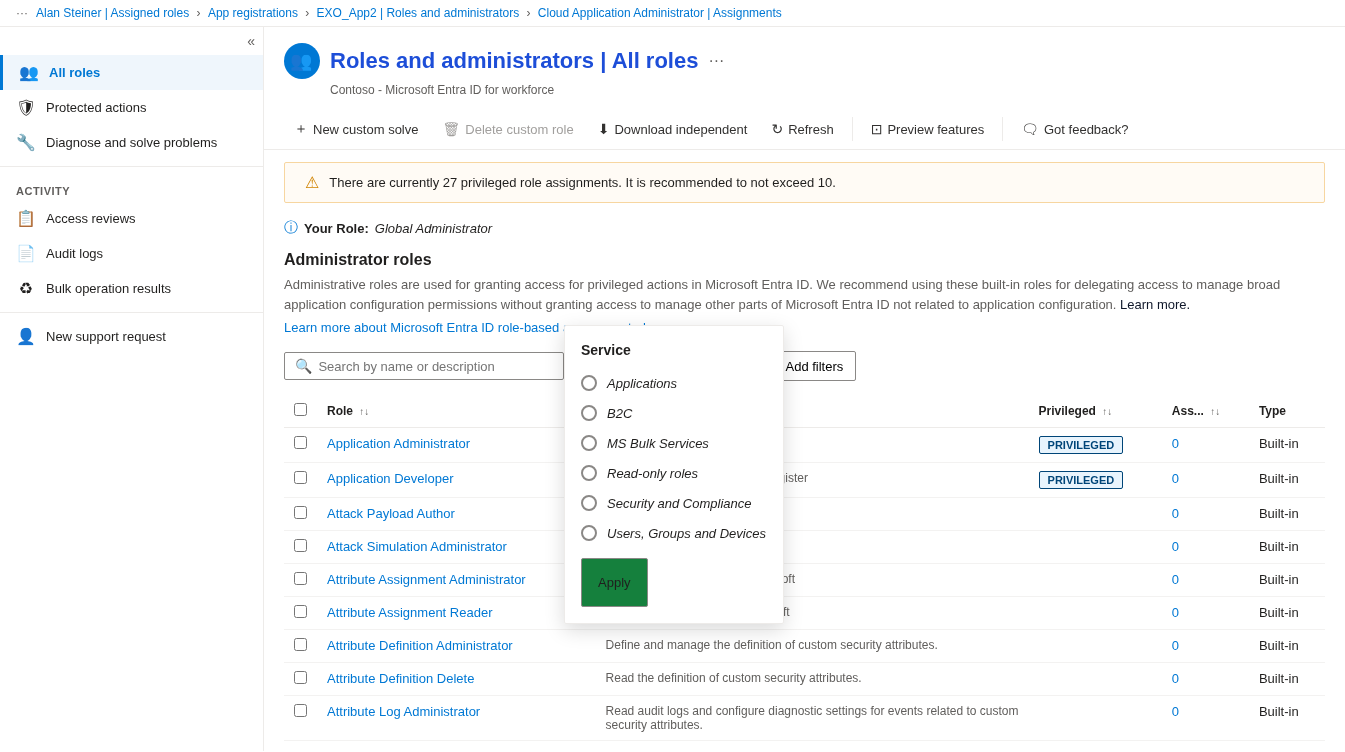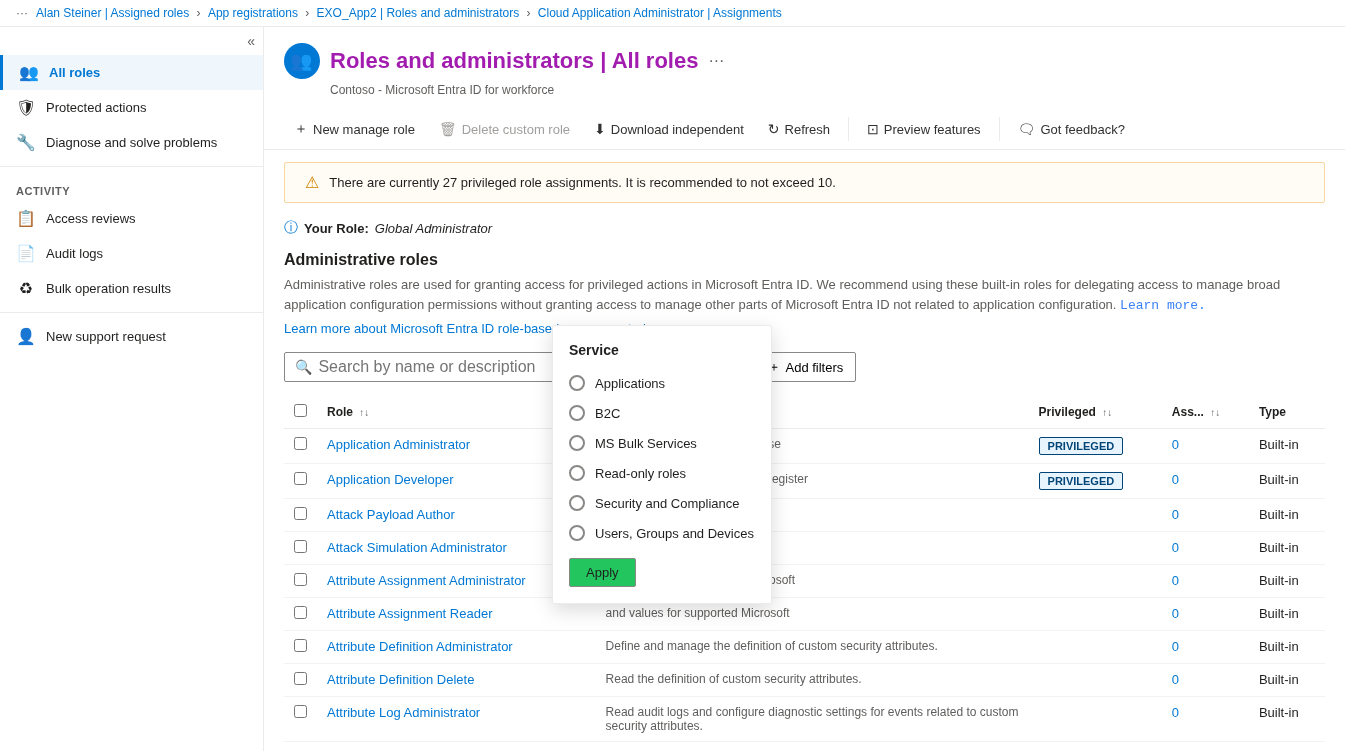--- a/index.html
+++ b/index.html
@@ -33,21 +33,21 @@
     .sidebar-section-label { font-size: 11px; font-weight: 600; color: #605e5c; padding: 12px 16px 4px; text-transform: uppercase; letter-spacing: 0.5px; }
     .sidebar-divider { border: none; border-top: 1px solid #edebe9; margin: 6px 0; }
 
     
     .content { flex: 1; display: flex; flex-direction: column; overflow: hidden; }
 
     
     .page-header { padding: 16px 20px 0; }
     .page-title-row { display: flex; align-items: center; gap: 10px; margin-bottom: 4px; }
     .page-avatar { width: 36px; height: 36px; background: #0078d4; border-radius: 50%; display: flex; align-items: center; justify-content: center; color: #fff; font-size: 18px; }
-    .page-title { font-size: 22px; font-weight: 600; color: #a21caf; }
+    .page-title { font-size: 22px; font-weight: 600; color: #1d4ed8; }
     .page-subtitle { font-size: 12px; color: #605e5c; margin-left: 46px; margin-bottom: 12px; }
     .page-dots { color: #605e5c; cursor: pointer; font-size: 16px; }
 
     
     .toolbar {
       display: flex; align-items: center; padding: 6px 20px; border-bottom: 1px solid #edebe9;
       gap: 4px; flex-wrap: wrap;
     }
     .toolbar-btn {
       display: flex; align-items: center; gap: 5px; padding: 5px 10px;
@@ -69,32 +69,32 @@
     
     .main-content { padding: 16px 20px; overflow-y: auto; flex: 1; position: relative; }
 
     .your-role { display: flex; align-items: center; gap: 6px; font-size: 13px; margin-bottom: 14px; }
     .your-role .info-icon { color: #0078d4; font-size: 14px; }
     .your-role .role-label { font-weight: 600; color: #201f1e; }
     .your-role .role-value { color: #201f1e; font-style: italic; }
 
     .section-title { font-size: 16px; font-weight: 600; margin-bottom: 6px; }
     .section-desc { font-size: 13px; color: #605e5c; margin-bottom: 6px; line-height: 1.5; }
-    .section-desc a { color: #3b82f6; text-decoration: none; font-family: Liberation Mono, monospace; }
+    .section-desc a { color: #0f172a; text-decoration: none; }
     .learn-more-link { color: #0078d4; font-size: 13px; text-decoration: none; display: inline-block; margin-bottom: 16px; }
 
     
     .filter-row { display: flex; align-items: center; gap: 8px; margin-bottom: 14px; }
     .search-input-wrap {
       display: flex; align-items: center; border: 1px solid #8a8886; padding: 5px 10px;
       border-radius: 2px; width: 280px; background: #fff;
     }
     .search-input-wrap .search-icon { color: #605e5c; margin-right: 6px; font-size: 14px; }
     .search-input-wrap input {
-      border: none; outline: none; font-size: 16px; color: #201f1e; width: 100%; background: transparent;
+      border: none; outline: none; font-size: 13px; color: #201f1e; width: 100%; background: transparent;
     }
     .filter-tag {
       display: flex; align-items: center; gap: 6px; padding: 4px 10px;
       border: 1px solid #8a8886; border-radius: 20px; background: #fff; font-size: 13px;
     }
     .filter-tag .tag-close { cursor: pointer; color: #605e5c; font-size: 12px; }
     .add-filter-btn {
       display: flex; align-items: center; gap: 5px; padding: 5px 12px;
       border: 1px solid #8a8886; border-radius: 2px; background: #fff; cursor: pointer; font-size: 13px;
     }
@@ -115,32 +115,32 @@
     .privileged-badge {
       display: inline-block; padding: 2px 8px; background: #e8f4fd;
       color: #004578; border: 1px solid #004578; font-size: 11px; font-weight: 600;
       border-radius: 2px; white-space: nowrap;
     }
     .assignments-count { color: #0078d4; }
     .desc-cell { font-size: 12px; color: #605e5c; max-width: 340px; }
 
     
     .dropdown-overlay {
-      position: absolute; top: 122px; left: 288px;
+      position: absolute; top: 122px; left: 300px;
       background: #fff; border: 1px solid #edebe9; box-shadow: 0 6px 20px rgba(0,0,0,0.15);
       border-radius: 2px; width: 220px; z-index: 100; padding: 12px 0;
     }
     .dropdown-title { font-size: 14px; font-weight: 600; padding: 4px 16px 10px; }
-    .dropdown-option { display: flex; align-items: center; gap: 10px; padding: 7px 16px; cursor: pointer; }
+    .dropdown-option { display: flex; align-items: center; gap: 10px; padding: 7px 16px; cursor: pointer; font-style: italic; }
     .radio-circle {
       width: 16px; height: 16px; border-radius: 50%; border: 2px solid #8a8886;
       display: flex; align-items: center; justify-content: center; flex-shrink: 0;
     }
     .dropdown-apply {
-      margin: 10px 16px 4px; padding: 6px 16px; background: #22c55e; border: 1px solid #8a8886;
+      margin: 10px 16px 4px; padding: 16px 16px; background: #15803d; border: 1px solid #8a8886;
       cursor: pointer; font-size: 13px; border-radius: 2px; color: #201f1e;
     }
   </style>
 </head>
 <body>
 
 <div class="breadcrumb">
   <span class="dots">···</span>
   <a href="#">Alan Steiner | Assigned roles</a>
   <span>&nbsp;›&nbsp;</span>
@@ -204,21 +204,21 @@
         </div>
         <h1 class="page-title">Roles and administrators | All roles</h1>
         <span class="page-dots">···</span>
       </div>
       <div class="page-subtitle">Contoso - Microsoft Entra ID for workforce</div>
     </div>
 
     <div class="toolbar">
       <button class="toolbar-btn">
         <span class="btn-icon">＋</span>
-        <span>New manage role</span>
+        <span>New custom solve</span>
       </button>
       <button class="toolbar-btn disabled">
         <span class="btn-icon">🗑</span>
         <span>Delete custom role</span>
       </button>
       <button class="toolbar-btn">
         <span class="btn-icon">⬇</span>
         <span>Download independent</span>
       </button>
       <button class="toolbar-btn">
@@ -245,21 +245,21 @@
     <div class="main-content">
 
       
       <div class="your-role">
         <span class="info-icon">ⓘ</span>
         <span class="role-label">Your Role:</span>
         <span class="role-value">Global Administrator</span>
       </div>
 
       
-      <div class="section-title">Administrative roles</div>
+      <div class="section-title">Administrator roles</div>
       <div class="section-desc">
         <span>Administrative roles are used for granting access for privileged actions in Microsoft Entra ID. We recommend using these built-in roles for delegating access to manage broad application configuration permissions without granting access to manage other parts of Microsoft Entra ID not related to application configuration.</span>
         <a href="#">Learn more.</a>
       </div>
       <a href="#" class="learn-more-link">Learn more about Microsoft Entra ID role-based access control</a>
 
       
       <div class="filter-row">
         <div class="search-input-wrap">
           <span class="search-icon">🔍</span>

